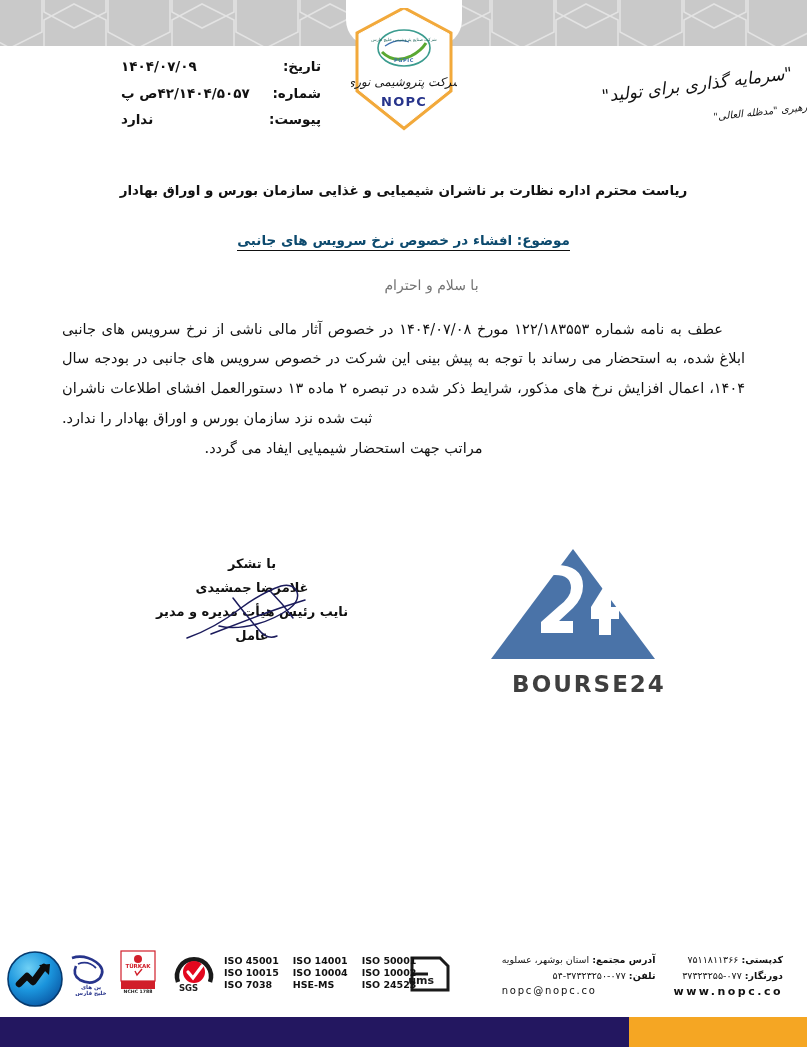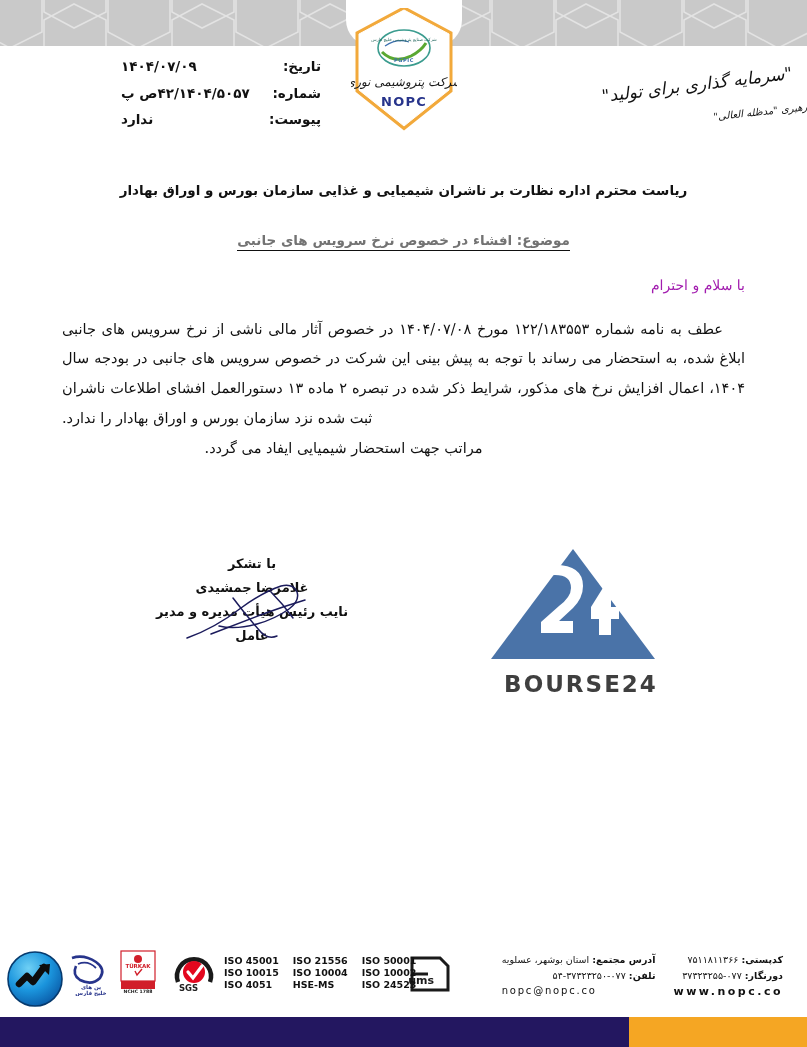--- a/index.html
+++ b/index.html
@@ -135,34 +135,34 @@
     line-height: 1.9;
   }
   .recipient .line1 { letter-spacing: 0.2px; }
   .recipient .line2 { letter-spacing: 0.1px; }
 
   .subject {
     text-align: center;
     margin-top: 28px;
     font-size: 13.5px;
     font-weight: bold;
-    color: #737373;
+    color: #0c4a6e;
   }
   .subject span {
     border-bottom: 1.6px solid #111;
     padding-bottom: 2px;
     display: inline-block;
   }
 
   .greeting {
     margin-top: 26px;
-    text-align: right;
+    text-align: center;
     padding-left: 56px;
     font-size: 14px;
-    color: #a21caf;
+    color: #737373;
     font-family: "DejaVu Serif", "Liberation Serif", serif;
   }
 
   .para {
     margin-top: 22px;
     font-size: 14.5px;
     color: #111;
     line-height: 2.05;
     text-align: justify;
     text-align-last: left;
@@ -206,21 +206,21 @@
     position: absolute;
     top: 545px;
     left: 487px;
     width: 172px;
     height: 152px;
     z-index: 2;
   }
   .wm-text {
     position: absolute;
     bottom: 0;
-    left: 8px;
+    left: 16px;
     width: 172px;
     text-align: center;
     font-size: 23px;
     font-weight: bold;
     color: #3f3f3f;
     letter-spacing: 2px;
     direction: ltr;
     font-family: "DejaVu Sans", "Liberation Sans", sans-serif;
   }
 
@@ -502,26 +502,26 @@
     <div class="sgs-mark">
       <svg viewBox="0 0 44 40" width="44" height="40">
         <path d="M6 30 A17 17 0 1 1 38 30" fill="none" stroke="#1a1a1a" stroke-width="4.5"></path>
         <circle cx="22" cy="20" r="11" fill="#e3071e"></circle>
         <path d="M16 20 L21 26 L30 14" fill="none" stroke="#ffffff" stroke-width="3.2" stroke-linecap="round"></path>
       </svg>
       <span class="sgs-label">SGS</span>
     </div>
     <div class="iso-grid">
       <span>ISO 45001</span>
-      <span>ISO 21556</span>
+      <span>ISO 14001</span>
       <span>ISO 50001</span>
       <span>ISO 10015</span>
       <span>ISO 10004</span>
       <span>ISO 10002</span>
-      <span>ISO 4051</span>
+      <span>ISO 7038</span>
       <span>HSE-MS</span>
       <span>ISO 24523</span>
     </div>
   </div>
 
   <div class="turkak">
     <svg viewBox="0 0 36 44" width="36" height="44">
       <rect x="1" y="1" width="34" height="30" fill="#ffffff" stroke="#d11f2a" stroke-width="1.2"></rect>
       <circle cx="18" cy="9" r="4" fill="#d11f2a"></circle>
       <text x="18" y="18" text-anchor="middle" font-family="DejaVu Sans, sans-serif" font-size="5.5" font-weight="bold" fill="#d11f2a">TÜRKAK</text>

